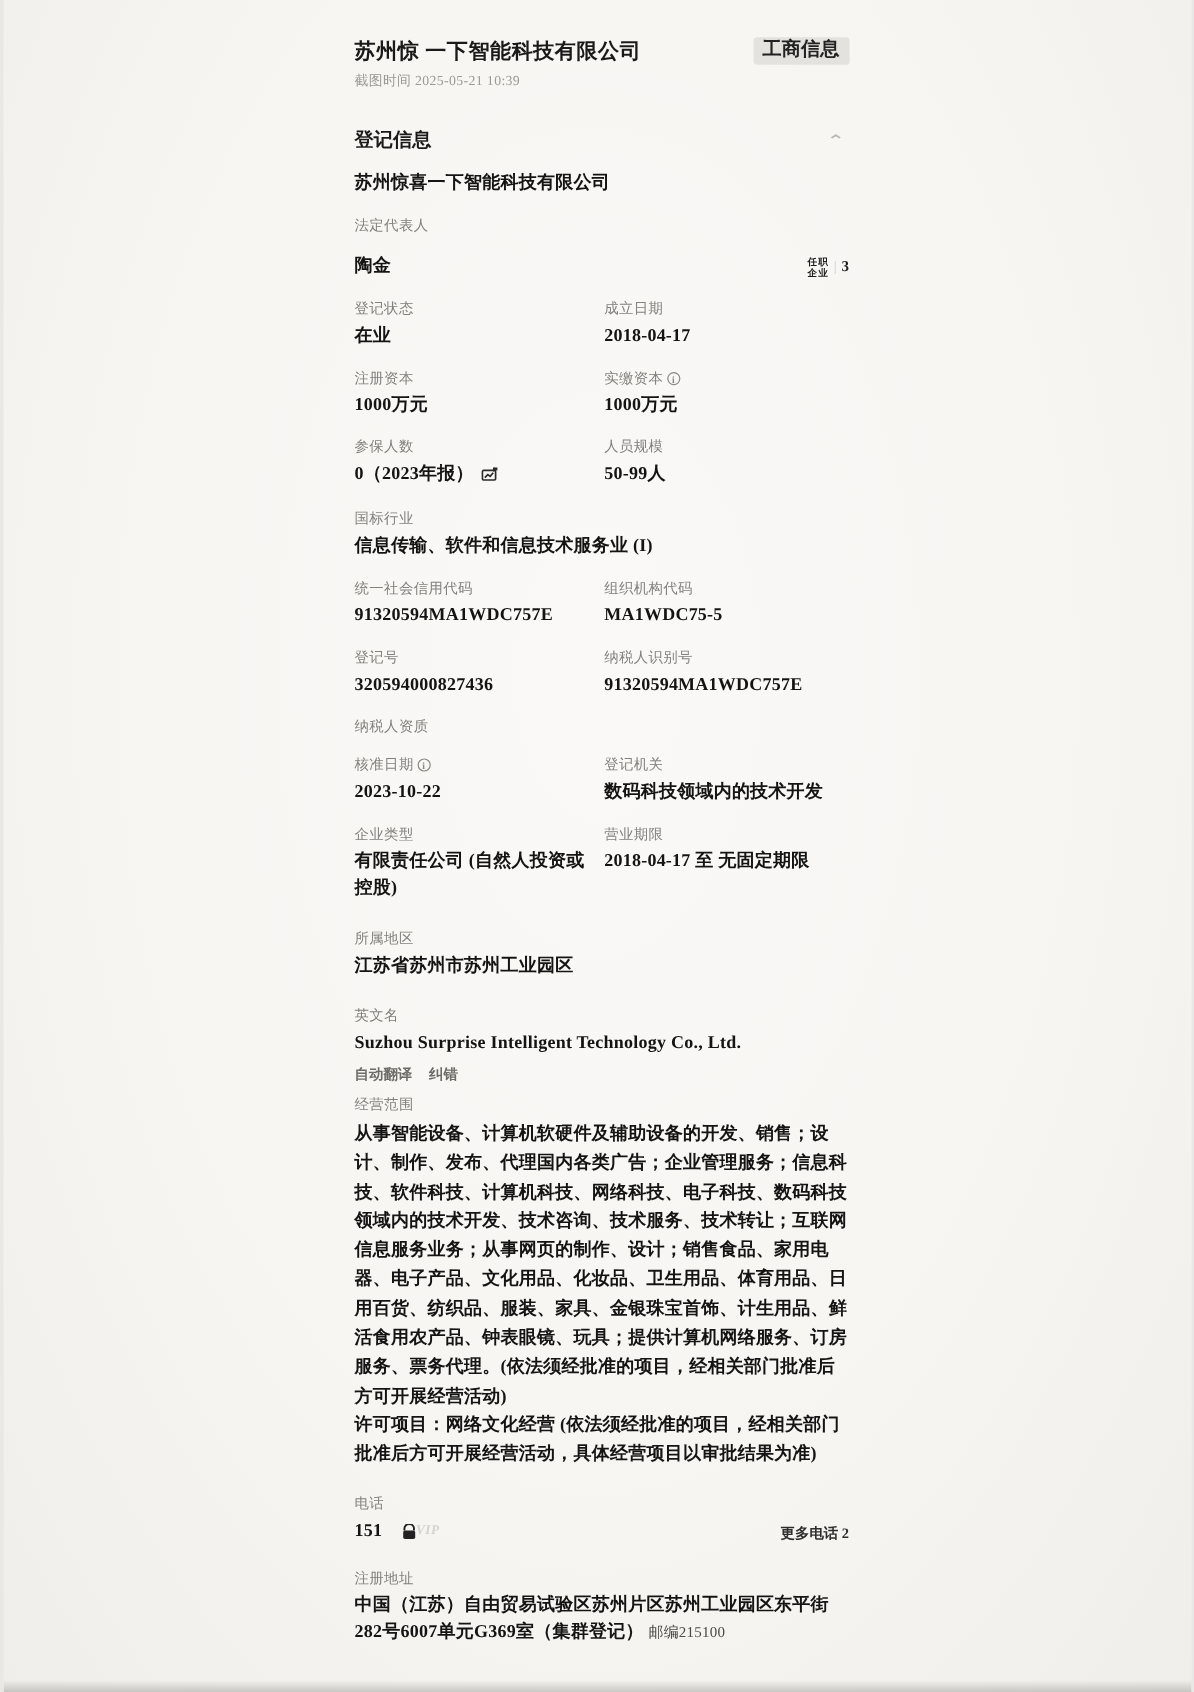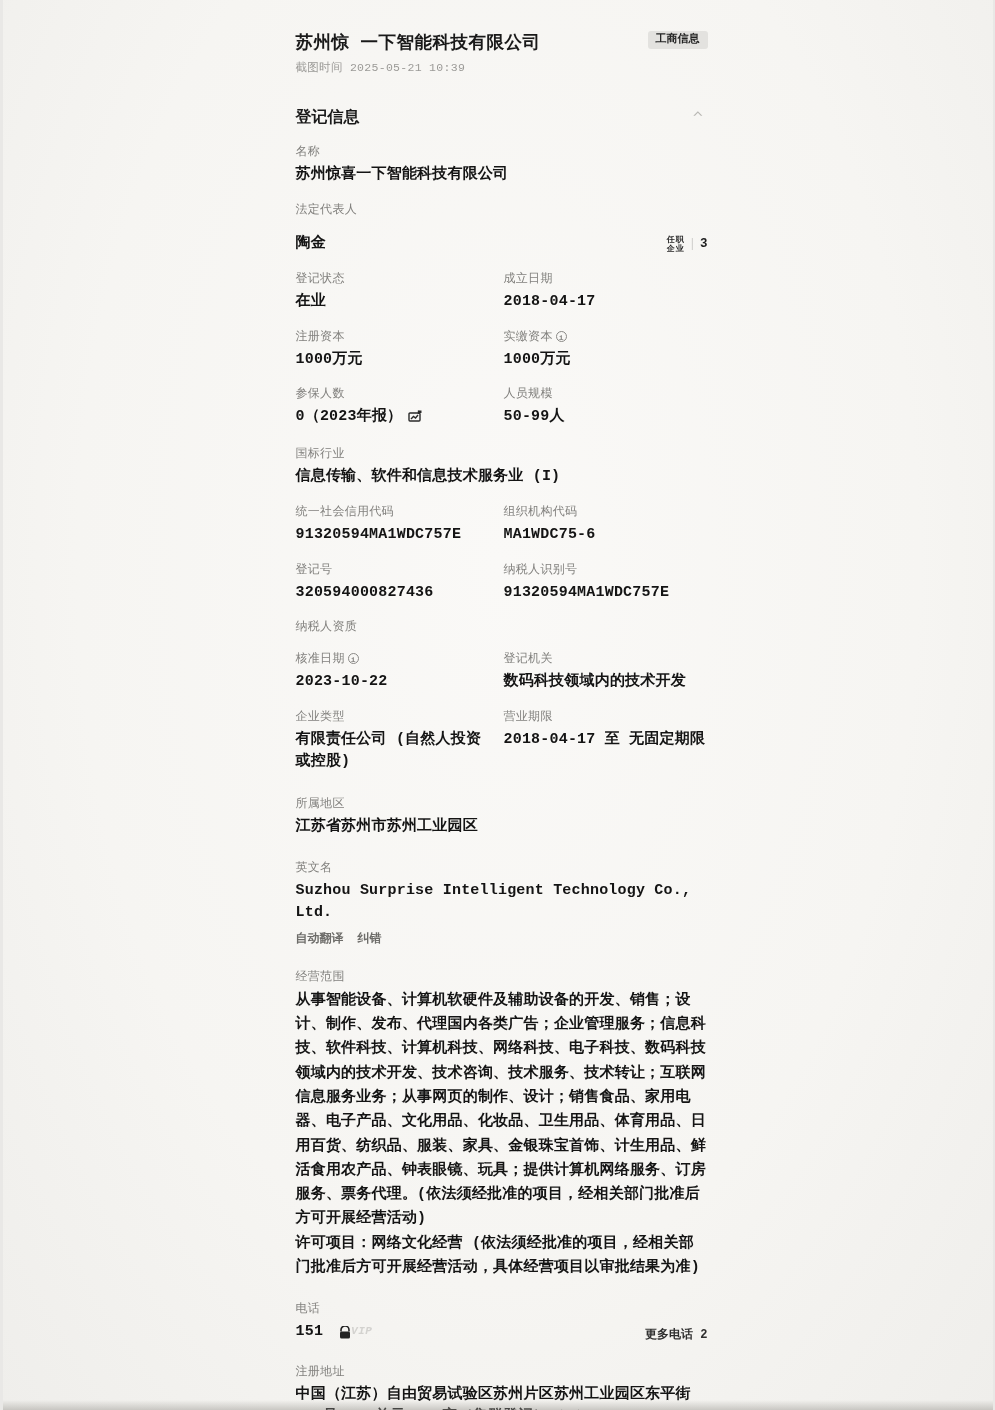--- a/index.html
+++ b/index.html
@@ -4,21 +4,21 @@
 <style>
   * { margin: 0; padding: 0; box-sizing: border-box; }
   html, body { background: #e9e8e6; }
   .page {
     position: relative;
     width: 990px;
     height: 1410px;
     margin: 0 auto;
     background:
       radial-gradient(ellipse at 50% 40%, #faf9f7 0%, #f6f5f2 60%, #efeeeb 100%);
-    font-family: Liberation Mono, monospace;
+    font-family: Liberation Serif, serif;
     color: #1f1f1f;
     overflow: hidden;
   }
   .page::after {
     content: "";
     position: absolute;
     left: 0; right: 0; bottom: 0;
     height: 10px;
     background: linear-gradient(to bottom, rgba(160,158,152,0) 0%, rgba(150,148,142,0.45) 100%);
   }
@@ -28,21 +28,21 @@
     top: 30px;
     width: 412px;
   }
   
   .header-row { display: flex; justify-content: space-between; align-items: flex-start; }
   .company-title { font-size: 17.5px; font-weight: 700; letter-spacing: 0.5px; color: #191919; }
   .badge {
     flex: 0 0 auto;
     background: #e3e2df;
     color: #222;
-    font-size: 11px;
+    font-size: 16px;
     font-weight: 700;
     padding: 3px 8px 4px;
     border-radius: 3px;
     line-height: 1;
     margin-top: 1px;
   }
   .shot-time { margin-top: 6px; font-size: 11.5px; color: #9b9a97; letter-spacing: 0.3px; }
   .section-header { display: flex; justify-content: space-between; align-items: center; margin-top: 32px; }
   .section-title { font-size: 16px; font-weight: 700; color: #1a1a1a; }
   .chevron { color: #b7b6b2; font-size: 13px; line-height: 1; transform: scaleX(1.5); margin-right: 6px; }
@@ -90,21 +90,20 @@
       <span>截图时间</span>
       <span>2025-05-21 10:39</span>
     </div>
 
     <div class="section-header">
       <div class="section-title">登记信息</div>
       <span class="chevron">⌃</span>
     </div>
 
     <div class="field">
-      <div class="label">名称</div>
       <div class="value">苏州惊喜一下智能科技有限公司</div>
     </div>
 
     <div class="field">
       <div class="label">法定代表人</div>
       <div class="flex-between">
         <div class="value">陶金</div>
         <div class="rep-widget">
           <span class="mini-stack">
             <span>任职</span>
@@ -166,21 +165,21 @@
       <div class="value">信息传输、软件和信息技术服务业 (I)</div>
     </div>
 
     <div class="row2">
       <div class="field">
         <div class="label">统一社会信用代码</div>
         <div class="value">91320594MA1WDC757E</div>
       </div>
       <div class="field">
         <div class="label">组织机构代码</div>
-        <div class="value">MA1WDC75-6</div>
+        <div class="value">MA1WDC75-5</div>
       </div>
     </div>
 
     <div class="row2">
       <div class="field">
         <div class="label">登记号</div>
         <div class="value">320594000827436</div>
       </div>
       <div class="field">
         <div class="label">纳税人识别号</div>
@@ -224,21 +223,21 @@
 
     <div class="field" style="margin-top:22px;">
       <div class="label">英文名</div>
       <div class="value">Suzhou Surprise Intelligent Technology Co., Ltd.</div>
       <div class="sub-links">
         <span>自动翻译</span>
         <span>纠错</span>
       </div>
     </div>
 
-    <div class="field" style="margin-top:21px;">
+    <div class="field" style="margin-top:8px;">
       <div class="label">经营范围</div>
       <div class="value scope-value" style="line-height:1.62;">从事智能设备、计算机软硬件及辅助设备的开发、销售；设计、制作、发布、代理国内各类广告；企业管理服务；信息科技、软件科技、计算机科技、网络科技、电子科技、数码科技领域内的技术开发、技术咨询、技术服务、技术转让；互联网信息服务业务；从事网页的制作、设计；销售食品、家用电器、电子产品、文化用品、化妆品、卫生用品、体育用品、日用百货、纺织品、服装、家具、金银珠宝首饰、计生用品、鲜活食用农产品、钟表眼镜、玩具；提供计算机网络服务、订房服务、票务代理。(依法须经批准的项目，经相关部门批准后方可开展经营活动)
 许可项目：网络文化经营 (依法须经批准的项目，经相关部门批准后方可开展经营活动，具体经营项目以审批结果为准)</div>
     </div>
 
     <div class="field" style="margin-top:20px;">
       <div class="label">电话</div>
       <div class="flex-between">
         <div class="value phone-line">
           <span>151</span>

